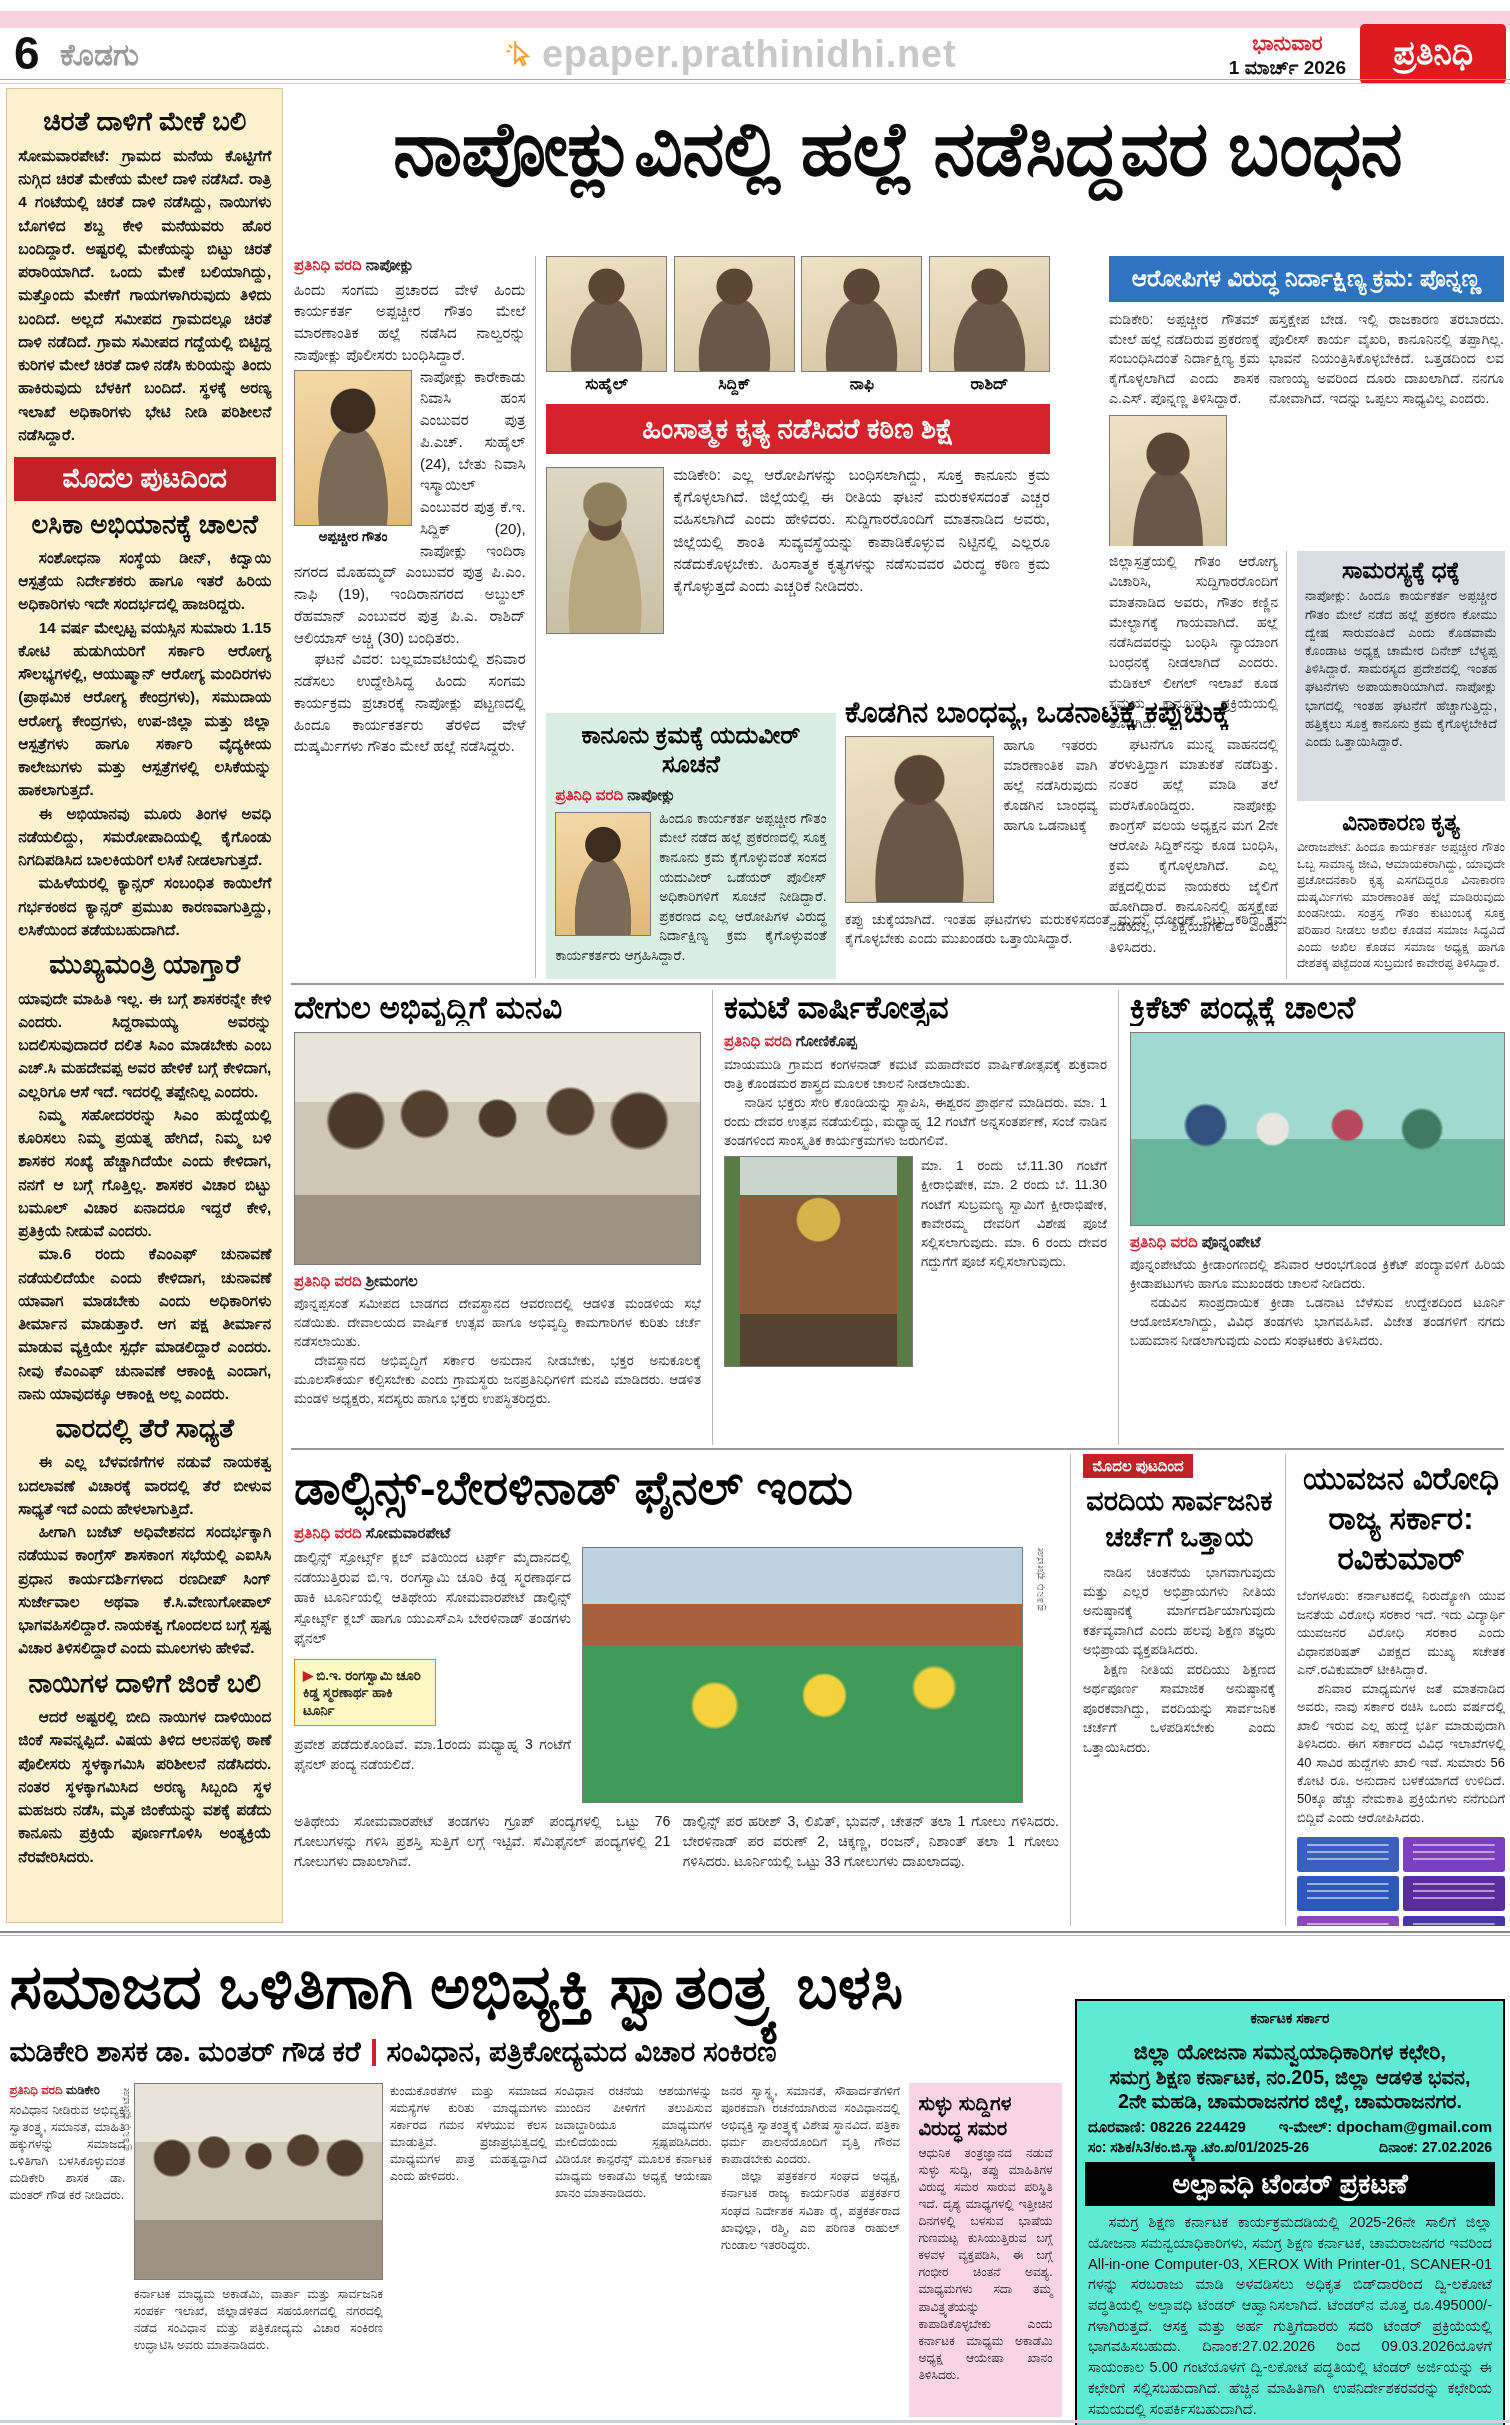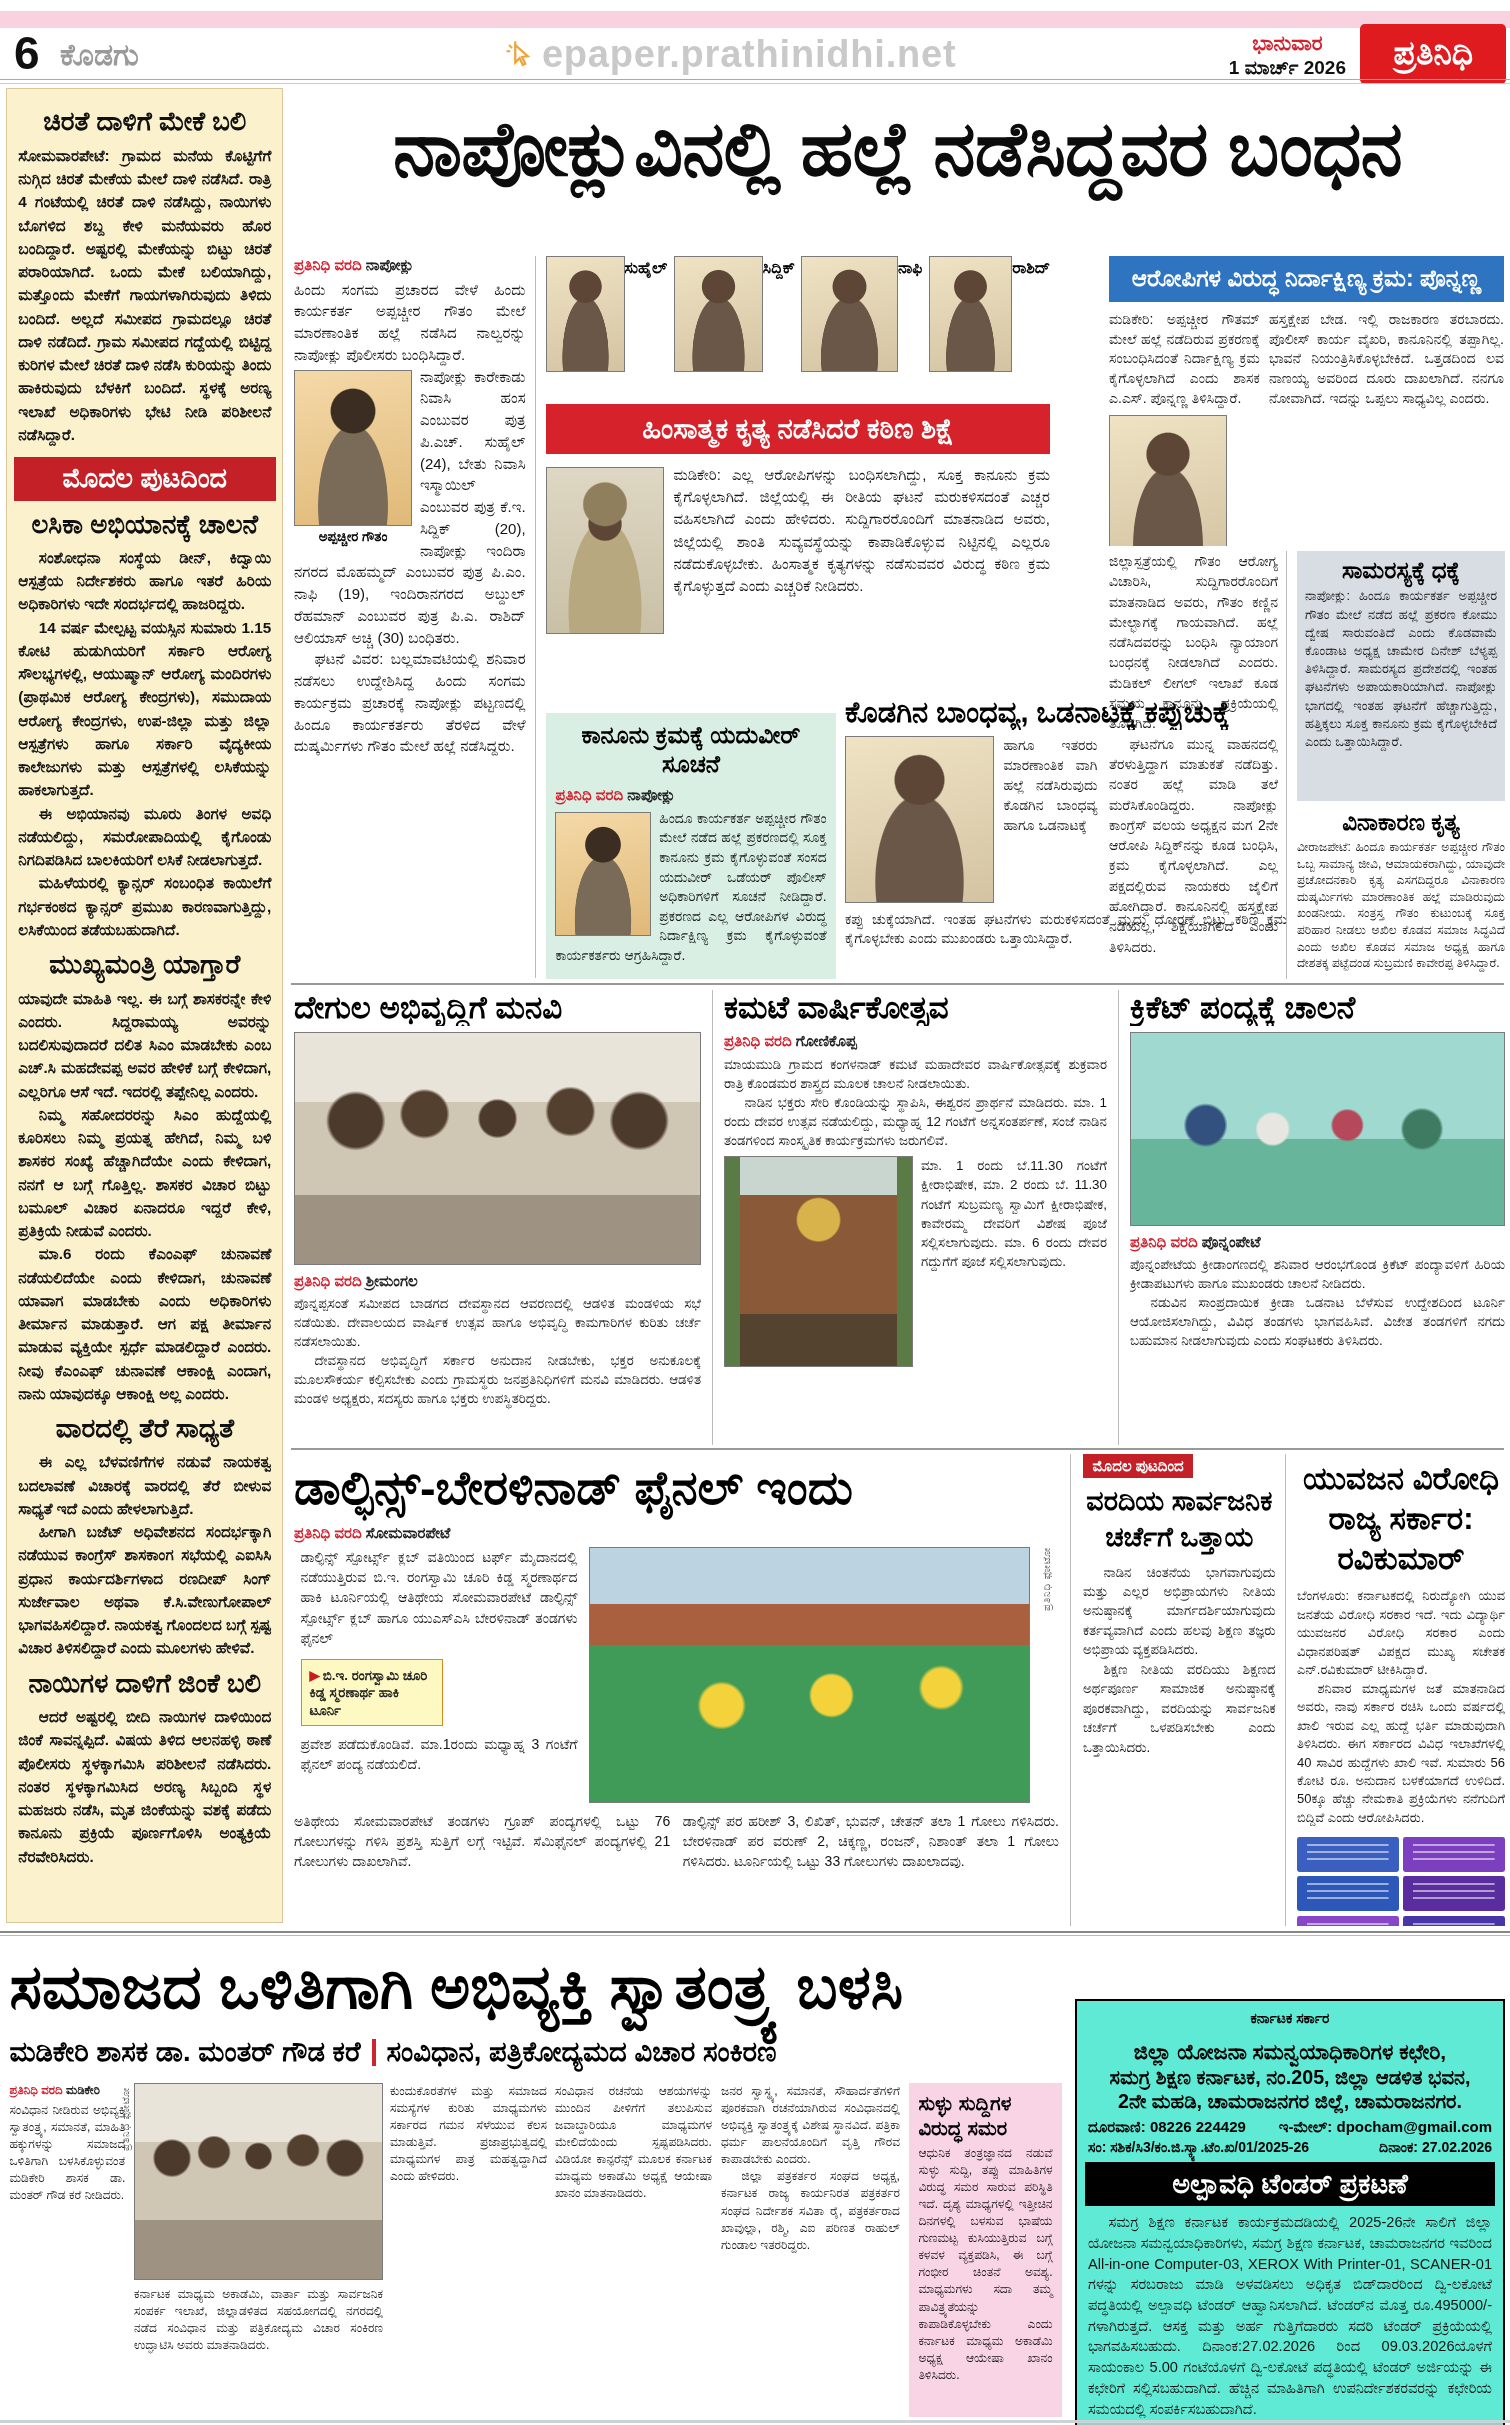--- a/index.html
+++ b/index.html
@@ -79,21 +79,21 @@
   .mk { position:absolute; left:291px; top:209px; width:1213px; height:39px; display:flex; align-items:center; justify-content:center; gap:12.6px; font-size:29px; font-weight:800; color:#1a1a1a; }
   .mk .bar { width:3.9px; height:28px; background:#d02330; }
 
   .col1 { position:absolute; left:294px; top:256px; width:242px; height:722px; border-right:0.8px solid #bbb; padding-right:9.4px; overflow:hidden; }
   .col1 .txt { font-size:15px; line-height:1.45; }
   .victim { float:left; width:118px; margin:4.7px 7.9px 1.6px 0; }
   .victim .ph { width:118px; height:156px; }
   .victim .cap { font-size:13.4px; font-weight:800; text-align:center; margin-top:2.4px; }
 
   .mugrow { position:absolute; left:546px; top:256px; width:504px; height:142px; display:flex; gap:6.3px; }
-  .mug { flex:1; display:flex; flex-direction:row; }
+  .mug { flex:1; display:flex; flex-direction:column; }
   .mug .ph { width:100%; height:116px; }
   .mug .nm { text-align:center; font-size:15.7px; font-weight:800; margin-top:3.1px; }
 
   .punish { position:absolute; left:546px; top:404px; width:504px; height:50px; background:#d6232b; color:#fff; display:flex; align-items:center; justify-content:center; font-size:27.5px; font-weight:800; }
   .spblock { position:absolute; left:546px; top:464px; width:504px; height:242px; overflow:hidden; }
   .spblock .ph { float:left; width:118px; height:167px; margin:3.1px 9.4px 3.1px 0; }
   .spblock .txt { font-size:15px; line-height:1.48; }
 
   .mint { position:absolute; left:546px; top:713px; width:290px; height:266px; background:#d9efe4; padding:7.9px 9.4px; overflow:hidden; }
   .mint h3 { text-align:center; font-size:23.6px; font-weight:900; line-height:1.25; margin-bottom:6.3px; }
@@ -131,21 +131,21 @@
   .s1 .ph { width:100%; height:233px; margin-bottom:6.3px; }
   .s2 { left:724px; width:395px; border-right:0.8px solid #bbb; padding-right:11px; }
   .s2 .bot { display:flex; gap:7.9px; margin-top:6.3px; }
   .s2 .ph { width:189px; height:211px; flex:0 0 auto; }
   .s3 { left:1130px; width:375px; }
   .s3 .ph { width:100%; height:194px; margin-bottom:6.3px; }
 
   
   .lhock { position:absolute; left:294px; top:1454px; width:777px; height:472px; border-right:0.8px solid #bbb; padding-right:11px; overflow:hidden; }
   .lhock h2 { font-size:47px; font-weight:900; margin:6.3px 0 7.9px; }
-  .lhock .row { display:flex; gap:11px;justify-content:center; }
+  .lhock .row { display:flex; gap:11px; }
   .lhock .lcol { width:277px; flex:0 0 auto; }
   .lhock .txt { font-size:14px; line-height:1.45; }
   .lhock .ph { width:441px; height:256px; }
   .obox { margin-top:11px; width:142px; background:#fef9c3; border:0.8px solid #d98a1d; padding:6.3px 7.9px; font-size:13.4px; font-weight:800; line-height:1.3; color:#222; }
   .obox .arr { color:#c81e1e; margin-right:3.1px; }
   .lhock .bot2 { display:flex; gap:12.6px; margin-top:7.9px; }
   .lhock .bot2 .txt { flex:1; }
 
   .rep { position:absolute; left:1083px; top:1454px; width:203px; height:472px; border-right:0.8px solid #bbb; padding-right:9.4px; overflow:hidden; }
   .redtag { background:#c32127; color:#fff; font-size:15px; font-weight:700; display:inline-block; padding:3.1px 9.4px; margin-bottom:6.3px; }

